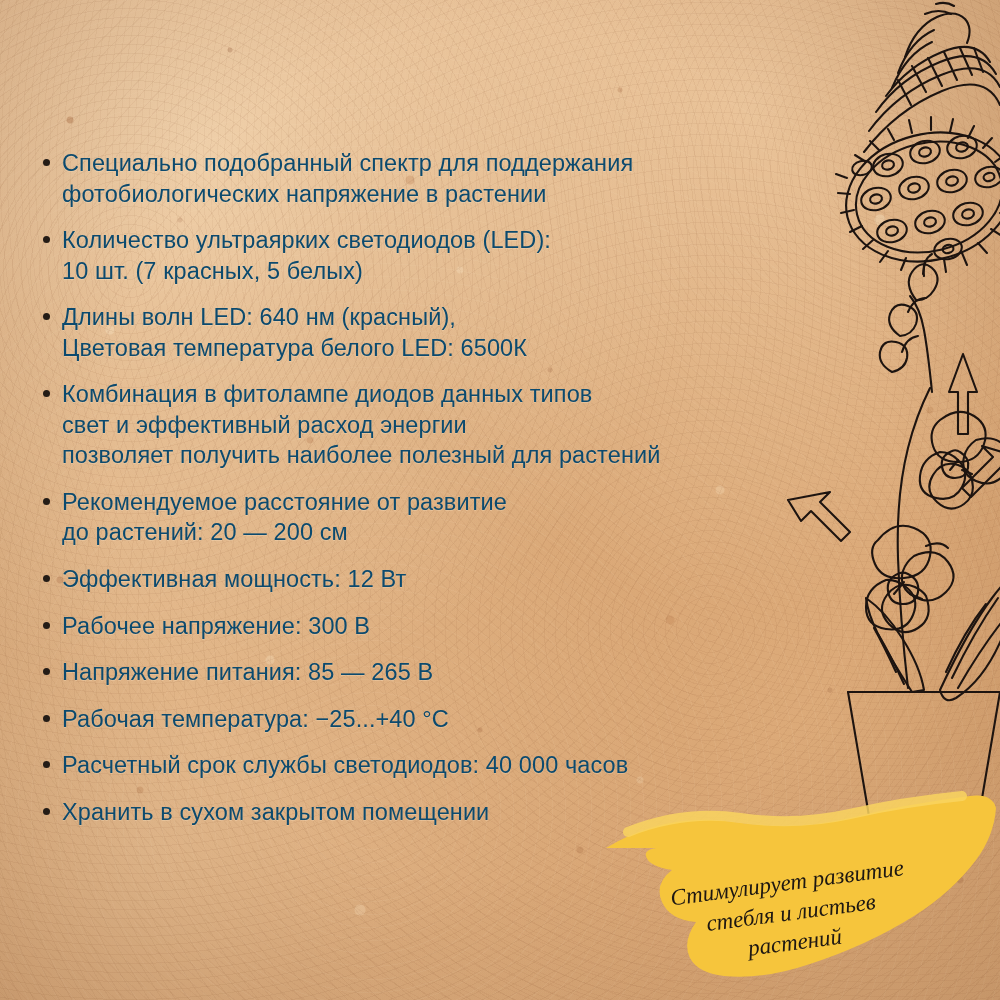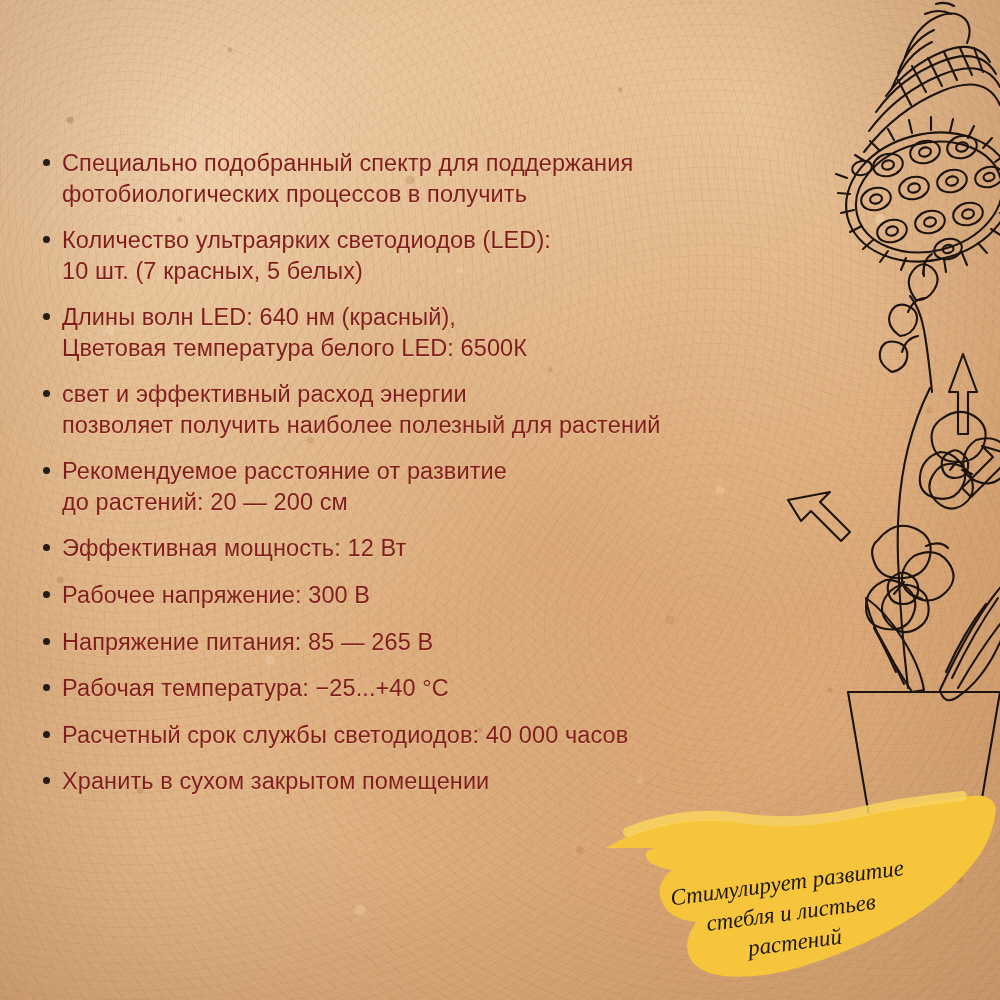--- a/index.html
+++ b/index.html
@@ -84,21 +84,21 @@
     top: 148px;
     width: 615px;
     margin: 0;
     padding: 0;
     list-style: none;
   }
   .spec-item {
     position: relative;
     padding-left: 28px;
     margin-bottom: 16px;
-    color: #7f1d1d;
+    color: #0c4a6e;
     font-size: 23.5px;
     line-height: 1.30;
     letter-spacing: 0.1px;
     text-shadow: 0 1px 0 rgba(255,235,205,0.28);
   }
   .spec-item .bullet {
     position: absolute;
     left: 9px;
     top: 11px;
     width: 7px;
@@ -301,37 +301,38 @@
       <span class="line">стебля и листьев</span>
       <span class="line">растений</span>
     </div>
   </div>
 
   <ul class="spec-list">
 
     <li class="spec-item">
       <span class="bullet"></span>
       <span class="line">Специально подобранный спектр для поддержания</span>
-      <span class="line">фотобиологических процессов в получить</span>
+      <span class="line">фотобиологических напряжение в растении</span>
     </li>
 
     <li class="spec-item">
       <span class="bullet"></span>
       <span class="line">Количество ультраярких светодиодов (LED):</span>
       <span class="line">10 шт. (7 красных, 5 белых)</span>
     </li>
 
     <li class="spec-item">
       <span class="bullet"></span>
       <span class="line">Длины волн LED: 640 нм (красный),</span>
       <span class="line">Цветовая температура белого LED: 6500К</span>
     </li>
 
     <li class="spec-item">
       <span class="bullet"></span>
+      <span class="line">Комбинация в фитолампе диодов данных типов</span>
       <span class="line">свет и эффективный расход энергии</span>
       <span class="line">позволяет получить наиболее полезный для растений</span>
     </li>
 
     <li class="spec-item">
       <span class="bullet"></span>
       <span class="line">Рекомендуемое расстояние от развитие</span>
       <span class="line">до растений: 20 — 200 см</span>
     </li>
 

